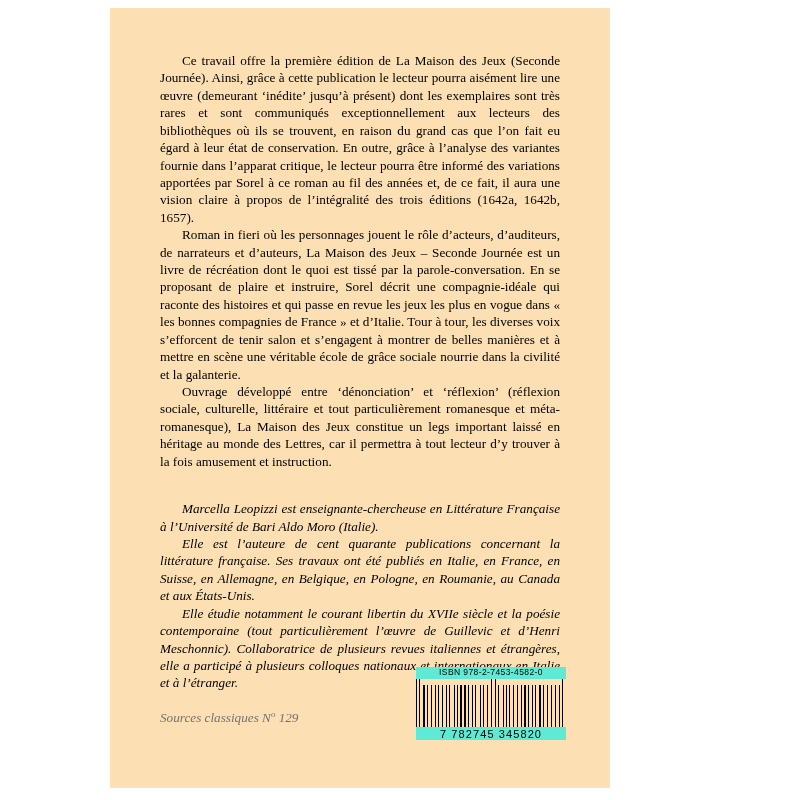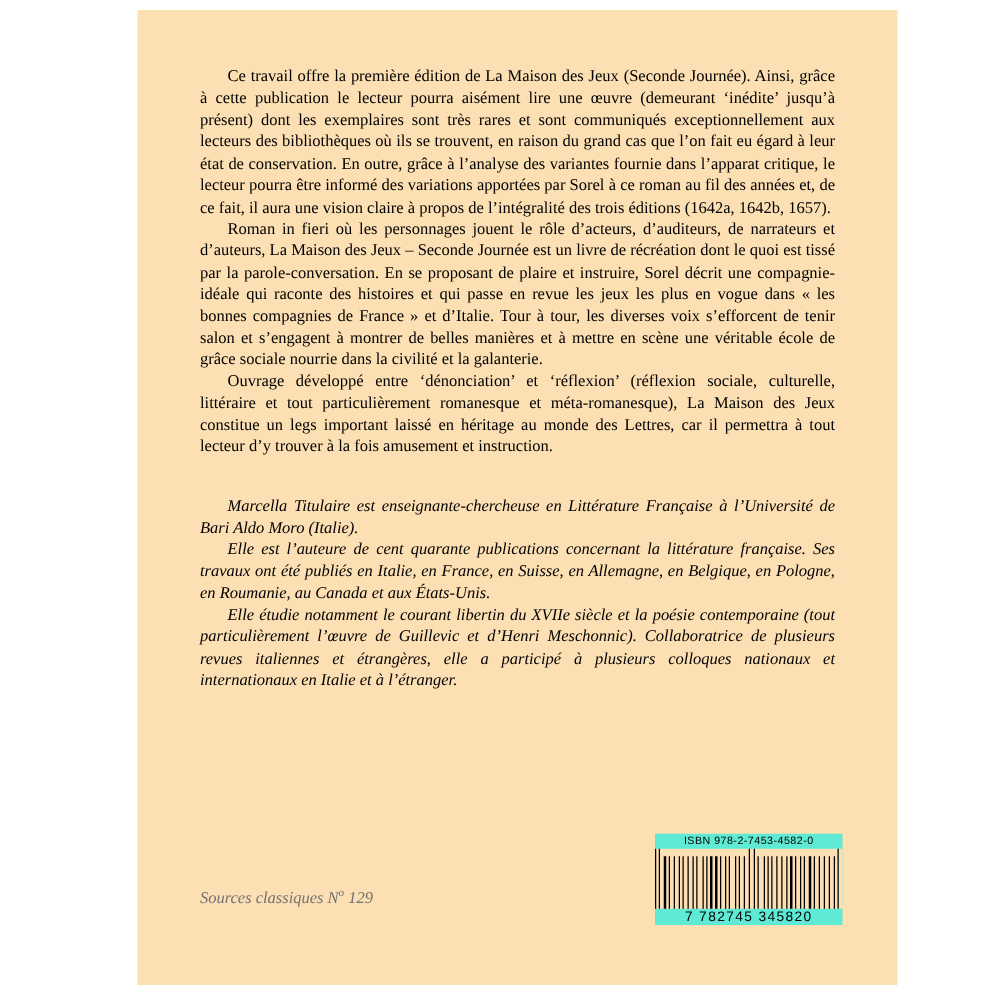--- a/index.html
+++ b/index.html
@@ -10,21 +10,21 @@
   body {
     width: 800px;
     height: 800px;
     font-family: "Liberation Serif", serif;
     overflow: hidden;
   }
   .page {
     position: absolute;
     left: 110px;
     top: 8px;
-    width: 608px;
+    width: 500px;
     height: 780px;
     background: #fcdfb2;
     box-sizing: border-box;
     padding: 44px 50px 20px 50px;
   }
   .blurb {
     font-size: 13.2px;
     line-height: 1.32;
     text-align: justify;
     color: #000;
@@ -99,21 +99,21 @@
 
 <div class="page">
 
   <div class="blurb">
     <p>Ce travail offre la première édition de La Maison des Jeux (Seconde Journée). Ainsi, grâce à cette publication le lecteur pourra aisément lire une œuvre (demeurant ‘inédite’ jusqu’à présent) dont les exemplaires sont très rares et sont communiqués exceptionnellement aux lecteurs des bibliothèques où ils se trouvent, en raison du grand cas que l’on fait eu égard à leur état de conservation. En outre, grâce à l’analyse des variantes fournie dans l’apparat critique, le lecteur pourra être informé des variations apportées par Sorel à ce roman au fil des années et, de ce fait, il aura une vision claire à propos de l’intégralité des trois éditions (1642a, 1642b, 1657).</p>
     <p>Roman in fieri où les personnages jouent le rôle d’acteurs, d’auditeurs, de narrateurs et d’auteurs, La Maison des Jeux – Seconde Journée est un livre de récréation dont le quoi est tissé par la parole-conversation. En se proposant de plaire et instruire, Sorel décrit une compagnie-idéale qui raconte des histoires et qui passe en revue les jeux les plus en vogue dans « les bonnes compagnies de France » et d’Italie. Tour à tour, les diverses voix s’efforcent de tenir salon et s’engagent à montrer de belles manières et à mettre en scène une véritable école de grâce sociale nourrie dans la civilité et la galanterie.</p>
     <p>Ouvrage développé entre ‘dénonciation’ et ‘réflexion’ (réflexion sociale, culturelle, littéraire et tout particulièrement romanesque et méta-romanesque), La Maison des Jeux constitue un legs important laissé en héritage au monde des Lettres, car il permettra à tout lecteur d’y trouver à la fois amusement et instruction.</p>
   </div>
 
   <div class="bio">
-    <p>Marcella Titulaire est enseignante-chercheuse en Littérature Française à l’Université de Bari Aldo Moro (Italie).</p>
+    <p>Marcella Leopizzi est enseignante-chercheuse en Littérature Française à l’Université de Bari Aldo Moro (Italie).</p>
     <p>Elle est l’auteure de cent quarante publications concernant la littérature française. Ses travaux ont été publiés en Italie, en France, en Suisse, en Allemagne, en Belgique, en Pologne, en Roumanie, au Canada et aux États-Unis.</p>
     <p>Elle étudie notamment le courant libertin du XVIIe siècle et la poésie contemporaine (tout particulièrement l’œuvre de Guillevic et d’Henri Meschonnic). Collaboratrice de plusieurs revues italiennes et étrangères, elle a participé à plusieurs colloques nationaux et internationaux en Italie et à l’étranger.</p>
   </div>
 
   <div class="footer">
     <span>Sources classiques N</span><sup>o</sup>
     <span>129</span>
   </div>
 
   <div class="barcode-box">

